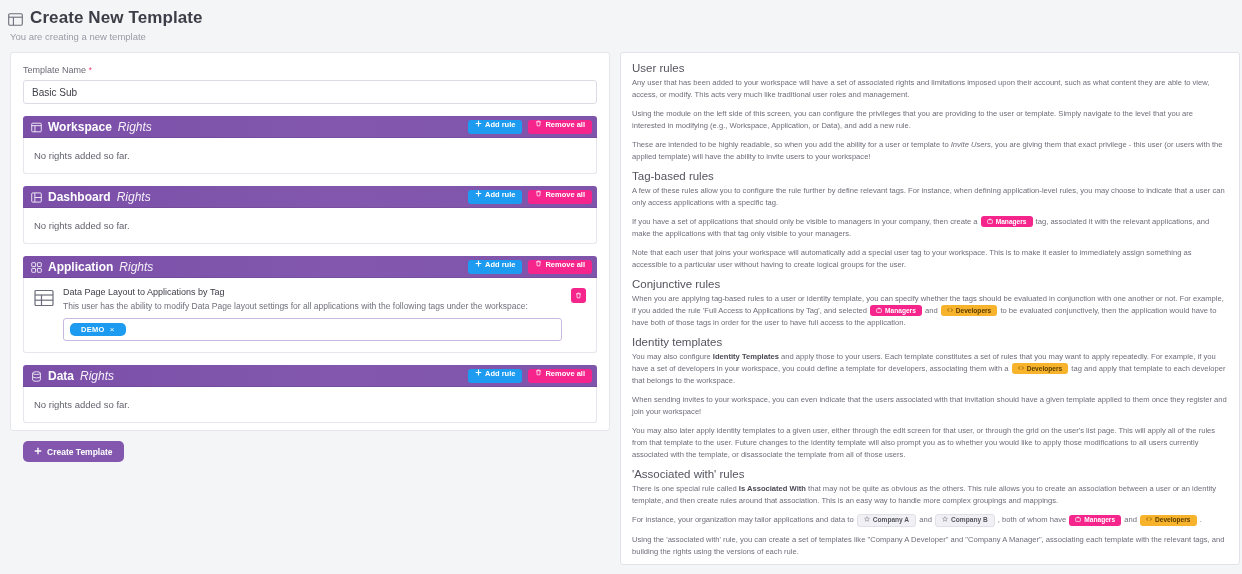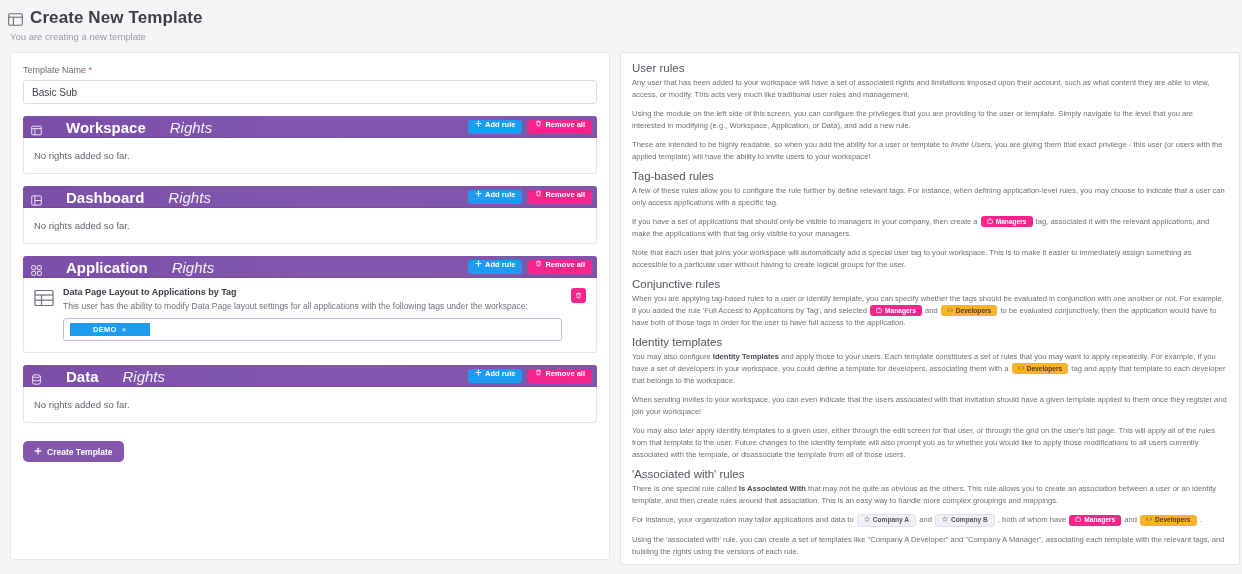--- a/index.html
+++ b/index.html
@@ -23,38 +23,38 @@
   .page-sub { font-size: 9.5px; color: #9a9aa6; margin: 3px 0 0 2px; }
 
   
   .cols { display: flex; gap: 0; flex: 1; padding: 10px 0 0 0; }
   .left-col { width: 620px; padding: 0 10px 0 10px; }
   .right-col { width: 622px; padding: 0 2px 0 0; }
 
   
   .form-card {
     background: #fff; border: 1px solid #e6e6ec; border-radius: 3px;
-    padding: 12px 12px 12px 12px; height: 508px;
+    padding: 12px 12px 12px 12px; height: 379px;
   }
   .field-label { font-size: 9px; color: #6b6b78; margin-bottom: 5px; }
   .req { color: #ef4d7f; }
   .text-input {
     width: 100%; height: 24px; border: 1px solid #dcdce4; border-radius: 3px;
     font-size: 10px; color: #3d3d47; padding: 0 8px;
     font-family: "Liberation Sans", sans-serif; background: #fff;
   }
 
   .section { margin-top: 12px; }
   .sec-head {
     height: 22px; border-radius: 3px 3px 0 0;
     background: linear-gradient(90deg, #7b4fa8 0%, #8257ad 55%, #7f55ab 100%);
     display: flex; align-items: center; padding: 0 5px 0 8px;
     box-shadow: inset 0 -1px 0 rgba(0,0,0,.08);
   }
-  .sec-title { display: flex; align-items: center; gap: 24px; color: #fff; font-size: 15px; }
+  .sec-title { display: flex; align-items: center; gap: 6px; color: #fff; font-size: 12px; }
   .sec-title b { font-weight: bold; }
   .sec-title i { font-style: italic; font-weight: normal; opacity: .92; }
   .sec-icon { width: 11px; height: 11px; flex: none; opacity: .92; }
   .sec-actions { margin-left: auto; display: flex; gap: 6px; }
   .btn {
     border: none; border-radius: 3px; color: #fff; font-size: 7.5px;
     font-family: "Liberation Sans", sans-serif; font-weight: bold;
     height: 14px; padding: 0 7px; display: flex; gap: 3px;
     cursor: pointer; white-space: nowrap;
   }
@@ -65,30 +65,30 @@
   .sec-body {
     border: 1px solid #e6e6ec; border-top: none; border-radius: 0 0 3px 3px;
     background: #fff; padding: 12px 10px; font-size: 9.5px; color: #62626e;
   }
   .sec-body.has-rule { padding: 9px 10px 11px 10px; }
 
   
   .rule { display: flex; gap: 9px; align-items: flex-start; }
   .rule-icon { width: 20px; height: 20px; flex: none; margin-top: 1px; color: #6c6c7a; }
   .rule-main { flex: 1; min-width: 0; }
-  .rule-title { font-size: 9px; font-weight: bold; color: #3d3d47; }
+  .rule-title { font-size: 9px; font-weight: normal; color: #3d3d47; }
   .rule-desc { font-size: 8.5px; color: #70707d; margin-top: 4px; }
   .tag-box {
     margin-top: 7px; border: 1px solid #c9b9e0; border-radius: 3px;
     min-height: 23px; display: flex; align-items: center; padding: 0 6px;
   }
   .tag-chip {
-    background: #1c9bf0; color: #fff; border-radius: 0;
+    background: #1c9bf0; color: #fff; border-radius: 5px;
     font-size: 7.5px; font-weight: bold; height: 13px;
-    display: inline-flex; align-items: center; gap: 5px; padding: 0 23px;
+    display: inline-flex; align-items: center; gap: 5px; padding: 0 11px;
     letter-spacing: .3px;
   }
   .tag-chip .x { font-size: 8px; font-weight: normal; cursor: pointer; }
   .rule-del {
     width: 15px; height: 15px; border-radius: 3px; background: #f5258c;
     display: flex; align-items: center; justify-content: center; flex: none;
     cursor: pointer; margin-top: 1px;
   }
   .rule-del svg { width: 7px; height: 7px; }
 

